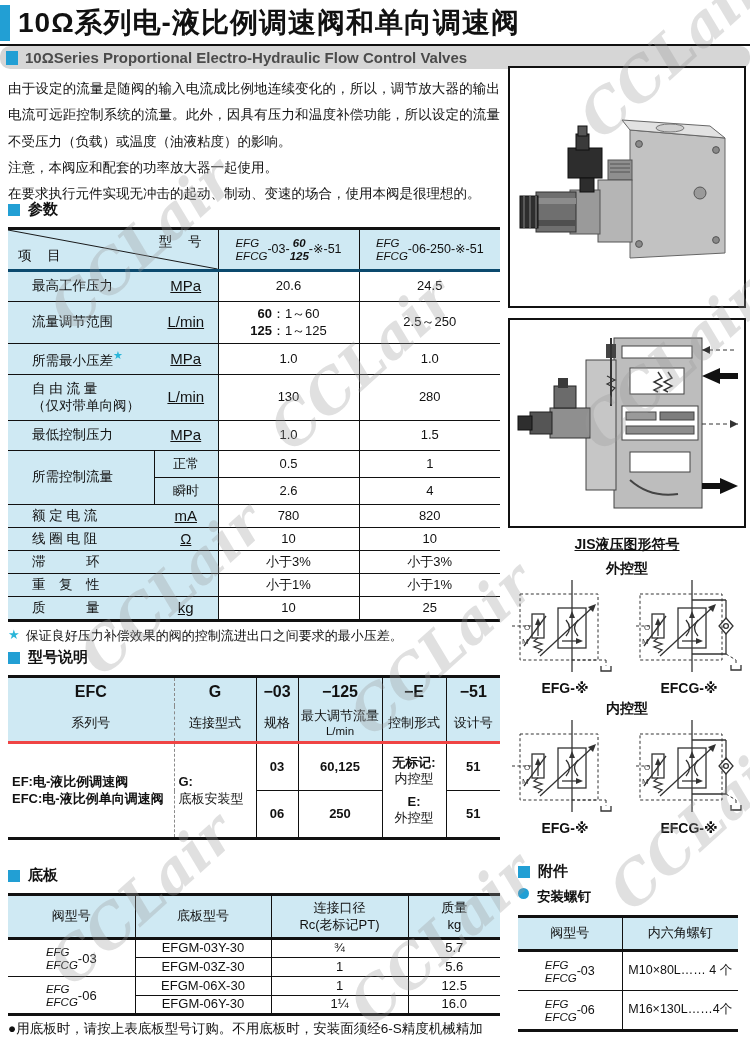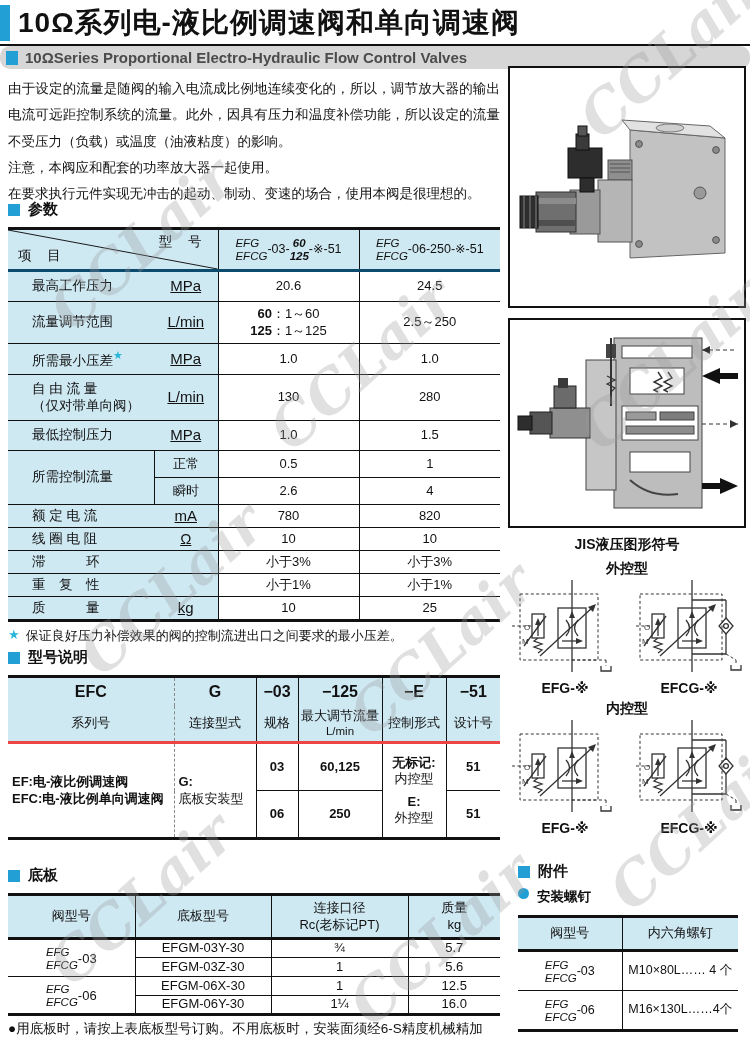--- a/index.html
+++ b/index.html
@@ -65,21 +65,21 @@
   
   .bp-wrap { position:absolute; left:8px; top:866px; width:492px; }
   .btable { width:492px; border-top:3px solid #111; border-bottom:3px solid #111; margin-top:8px; }
   .btable .hdr th { height:44px; border-bottom:3px solid #111; }
   .btable td { height:19px; font-size:13px; }
   .bnote { margin-top:4px; font-size:13.5px; }
 
   
   .photo-box { position:absolute; left:508px; top:66px; width:238px; height:242px; border:2px solid #111; background:#fff; }
   .cross-box { position:absolute; left:508px; top:318px; width:238px; height:210px; border:2px solid #111; background:#fff; }
-  .jis-title { position:absolute; left:508px; top:536px; width:238px; text-align:center; font-size:14px; font-weight:bold; }
+  .jis-title { position:absolute; left:508px; top:536px; width:238px; text-align:center; font-size:14px; font-weight:bold;text-decoration:underline; }
   .grp-title1 { position:absolute; left:508px; top:560px; width:238px; text-align:center; font-size:14px; font-weight:bold; }
   .grp-title2 { position:absolute; left:508px; top:700px; width:238px; text-align:center; font-size:14px; font-weight:bold; }
   .sym-row1 { position:absolute; left:508px; top:578px; width:238px; display:flex; justify-content:space-between; }
   .sym-row2 { position:absolute; left:508px; top:718px; width:238px; display:flex; justify-content:space-between; }
   .sym-cell { width:114px; text-align:center; }
   .sym-cell svg { width:114px; height:96px; }
   .sym-label { font-size:14px; font-weight:bold; margin-top:2px; }
   .sym-stroke { stroke:#333; fill:none; stroke-width:1.3; }
   .sym-dash { stroke:#333; fill:none; stroke-width:1; stroke-dasharray:3 2.4; }
   .sym-fill { fill:#333; stroke:none; }

